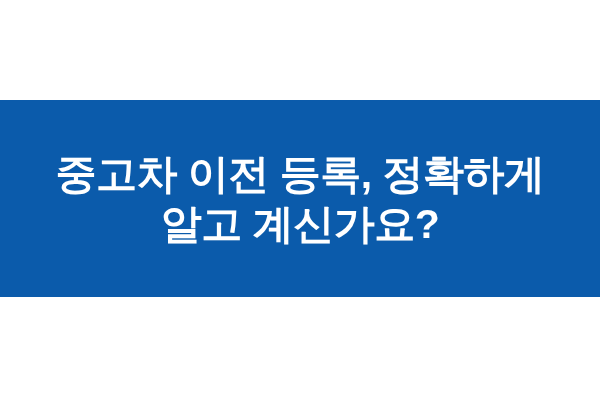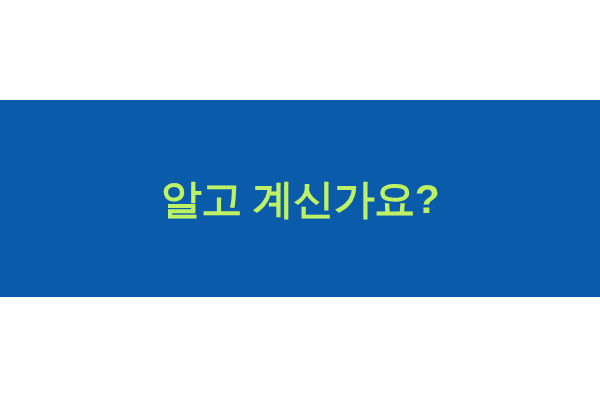--- a/index.html
+++ b/index.html
@@ -44,18 +44,19 @@
   }
 </style>
 </head>
 <body>
 
 <div id="banner-canvas" style="background: rgb(255, 255, 255);">
 
   <div id="banner-band" style="background: rgb(11, 91, 171);">
 
     <div>
-      <span class="headline-line" style="color: #bef264;">알고 계신가요?</span>
+      <span class="headline-line" style="color: rgb(255, 255, 255);">중고차 이전 등록, 정확하게</span>
+      <span class="headline-line" style="color: #ffffff;">알고 계신가요?</span>
     </div>
 
   </div>
 
 </div>
 
 </body></html>

